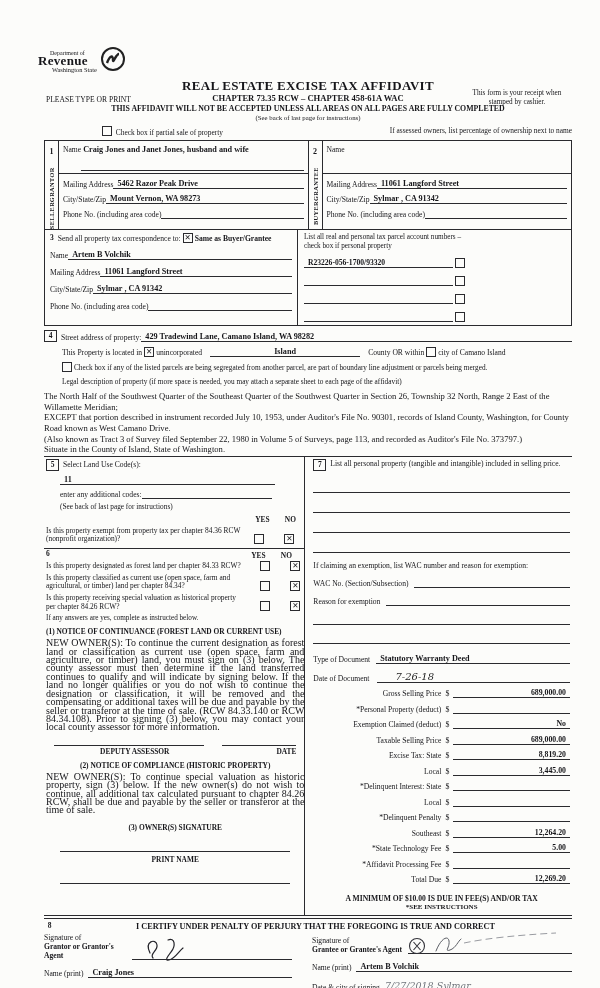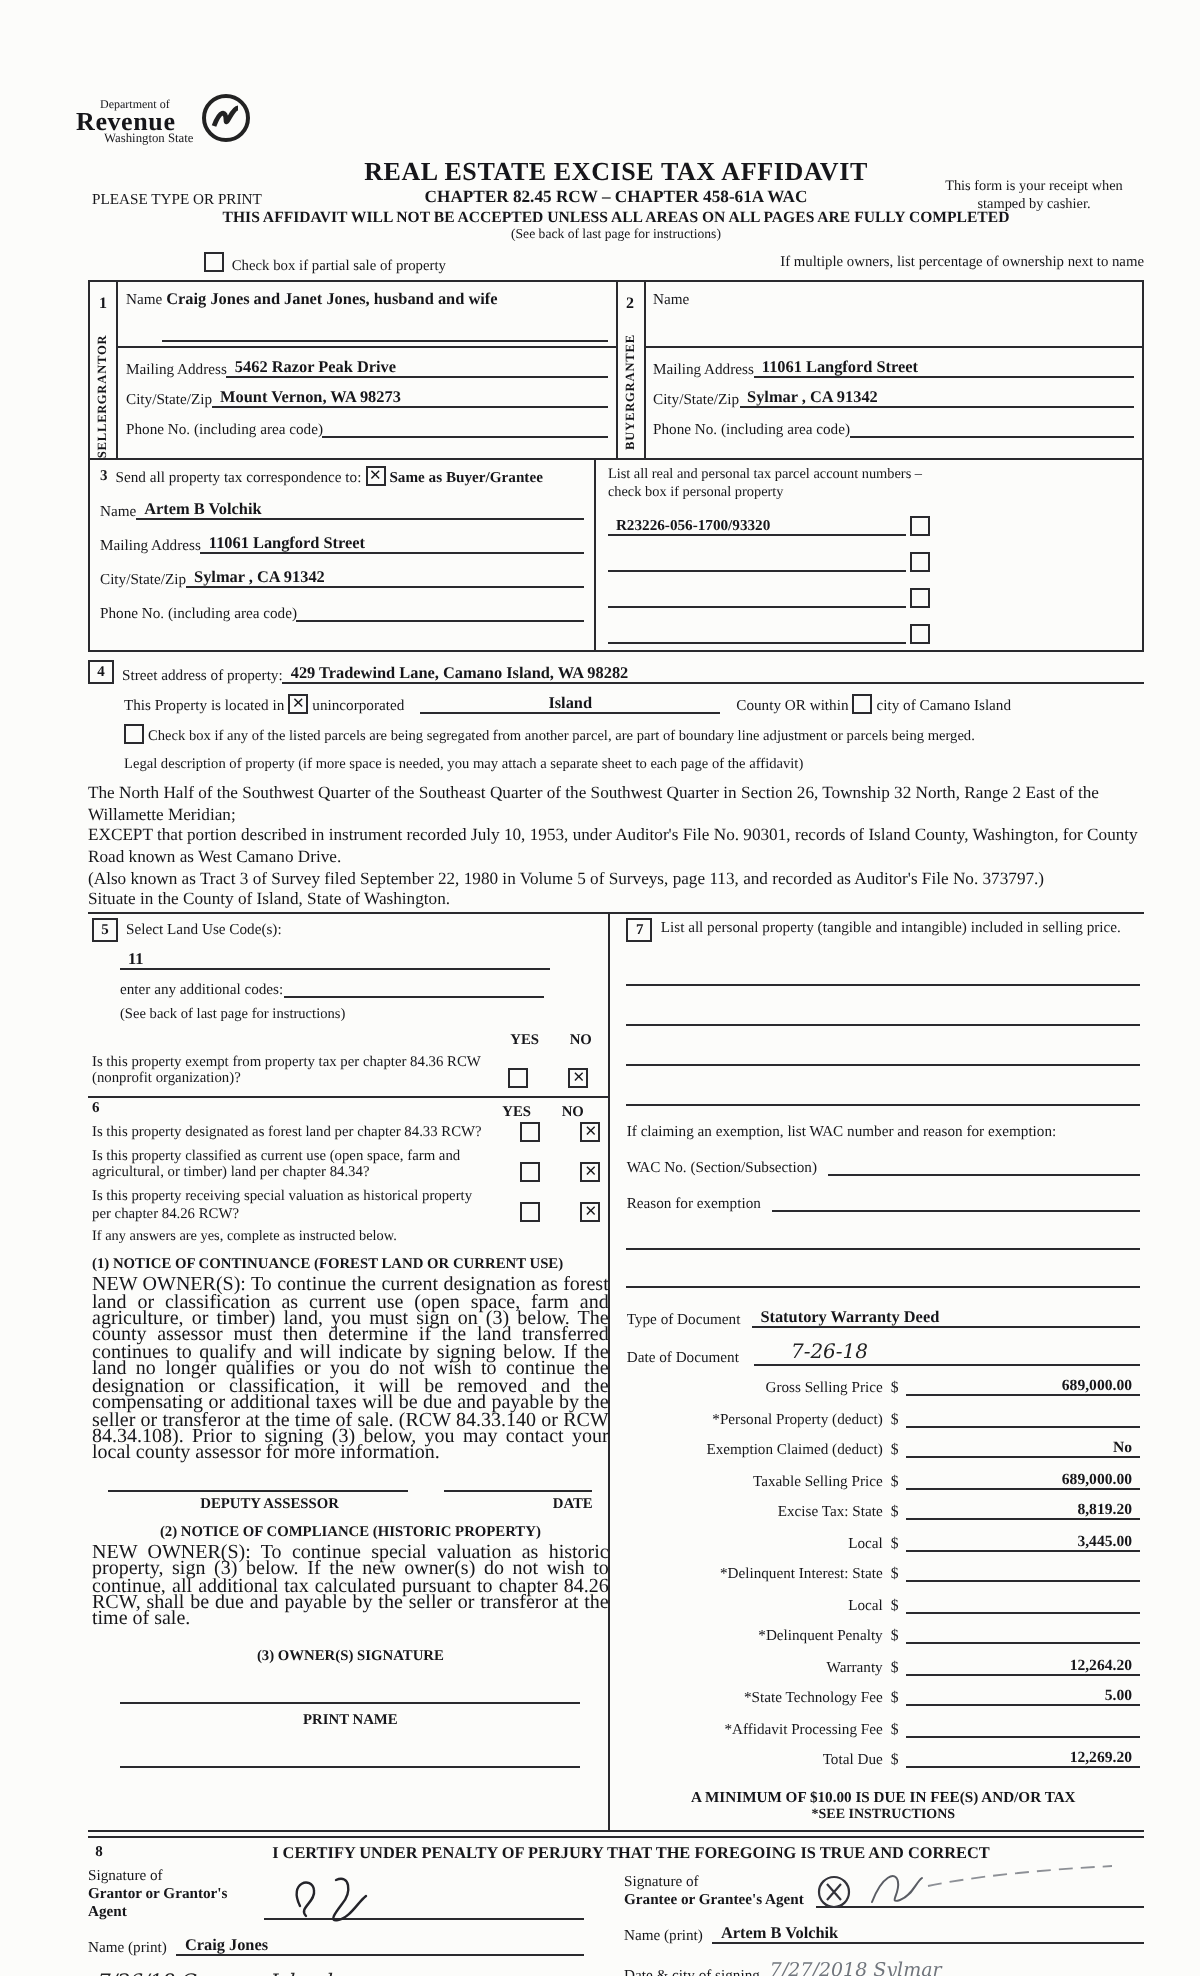--- a/index.html
+++ b/index.html
@@ -95,30 +95,30 @@
       <div class="l1">Department of</div>
       <div class="l2">Revenue</div>
       <div class="l3">Washington State</div>
       <svg class="logomark" width="26" height="26" viewBox="0 0 26 26">
         <circle cx="13" cy="13" r="11" fill="none" stroke="#222" stroke-width="2"></circle>
         <path d="M7 17 C10 9, 13 9, 13 14 C13 18, 16 8, 19 8" fill="none" stroke="#222" stroke-width="2.4"></path>
       </svg>
     </div>
     <div class="title">REAL ESTATE EXCISE TAX AFFIDAVIT</div>
     <div class="typeprint">PLEASE TYPE OR PRINT</div>
-    <div class="subrow">CHAPTER 82.45 RCW – CHAPTER 458-61A WAC</div>
+    <div class="subrow">CHAPTER 73.35 RCW – CHAPTER 458-61A WAC</div>
     <div class="receipt">This form is your receipt when stamped by cashier.</div>
     <div class="warn">THIS AFFIDAVIT WILL NOT BE ACCEPTED UNLESS ALL AREAS ON ALL PAGES ARE FULLY COMPLETED</div>
     <div class="seeback">(See back of last page for instructions)</div>
     <div class="partialrow">
       <span>
         <span class="cb"></span>
         <span>Check box if partial sale of property</span>
       </span>
-      <span>If multiple owners, list percentage of ownership next to name</span>
+      <span>If assessed owners, list percentage of ownership next to name</span>
     </div>
   </div>
 
   <div class="parties">
     <div class="party">
       <div class="pleft">
         <div class="n">1</div>
         <div class="vert">
           <span>SELLER</span>
           <span>GRANTOR</span>
@@ -415,21 +415,21 @@
             </span>
           </div>
         <div class="mrow">
             <span class="mlabel">*Delinquent Penalty</span>
             <span class="mdollar">$</span>
             <span class="ul">
               <span class="mval" style="float:right"></span>
             </span>
           </div>
         <div class="mrow">
-            <span class="mlabel">Warranty</span>
+            <span class="mlabel">Southeast</span>
             <span class="mdollar">$</span>
             <span class="ul">
               <span class="mval" style="float:right">12,264.20</span>
             </span>
           </div>
         <div class="mrow">
             <span class="mlabel">*State Technology Fee</span>
             <span class="mdollar">$</span>
             <span class="ul">
               <span class="mval" style="float:right">5.00</span>

